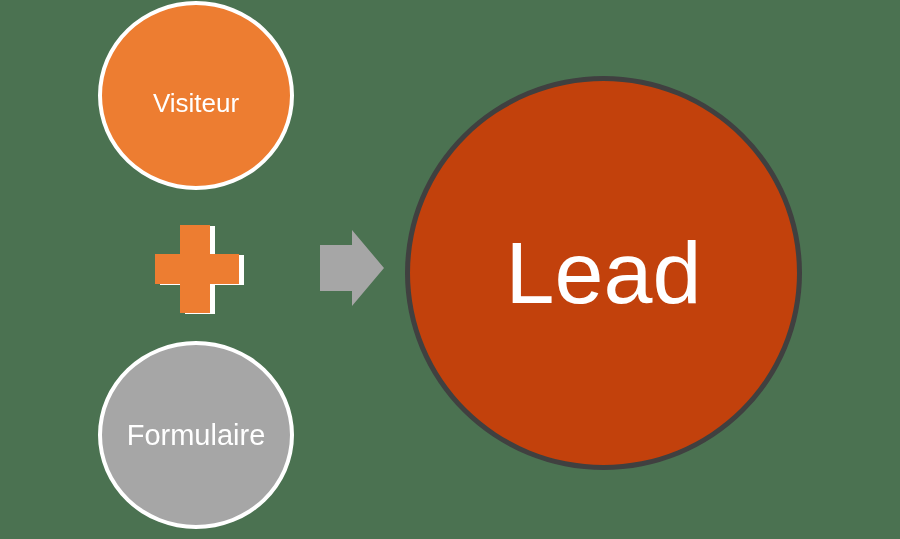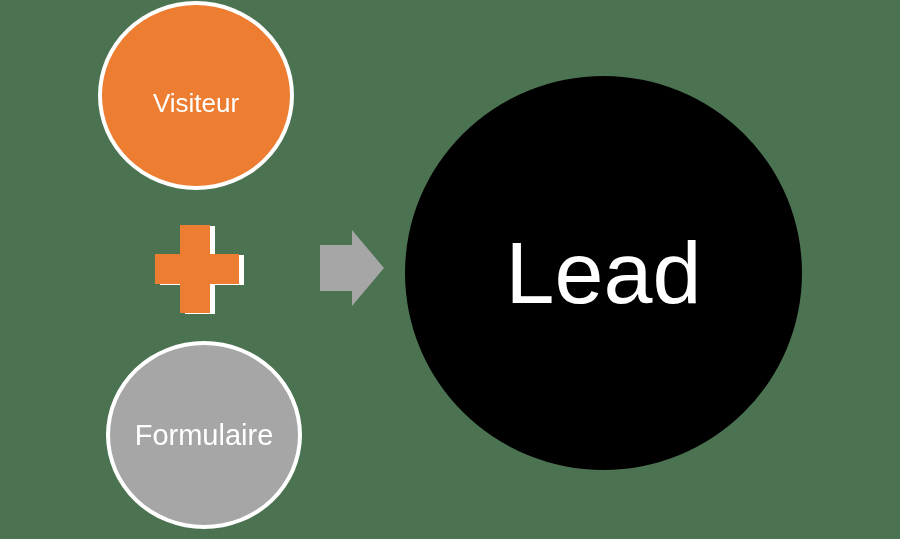--- a/index.html
+++ b/index.html
@@ -34,35 +34,35 @@
     height: 189px;
     background: #ED7D31;
     border: 4px solid #FFFFFF;
     font-size: 26px;
     line-height: 34px;
   }
   .visitor-circle .circle-label {
     transform: translateY(7px);
   }
   .form-circle {
-    left: 106px;
+    left: 98px;
     top: 341px;
     width: 196px;
     height: 188px;
     background: #A6A6A6;
     border: 4px solid #FFFFFF;
     font-size: 29px;
   }
   .lead-circle {
     left: 405px;
     top: 76px;
     width: 397px;
     height: 394px;
-    background: #000000;
-    border: 5px solid #000000;
+    background: #c2410c;
+    border: 5px solid #404040;
     font-size: 88px;
     font-weight: 300;
     letter-spacing: 0px;
   }
   .plus-icon {
     position: absolute;
     left: 155px;
     top: 225px;
     width: 84px;
     height: 88px;

